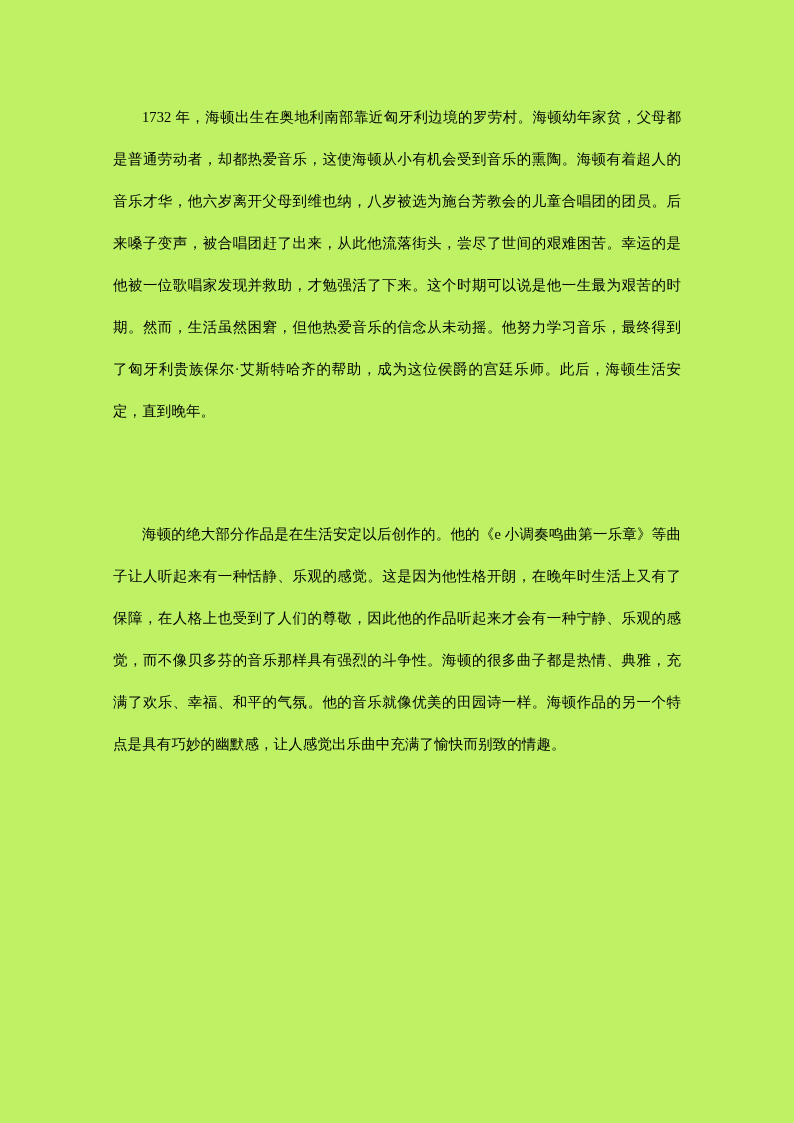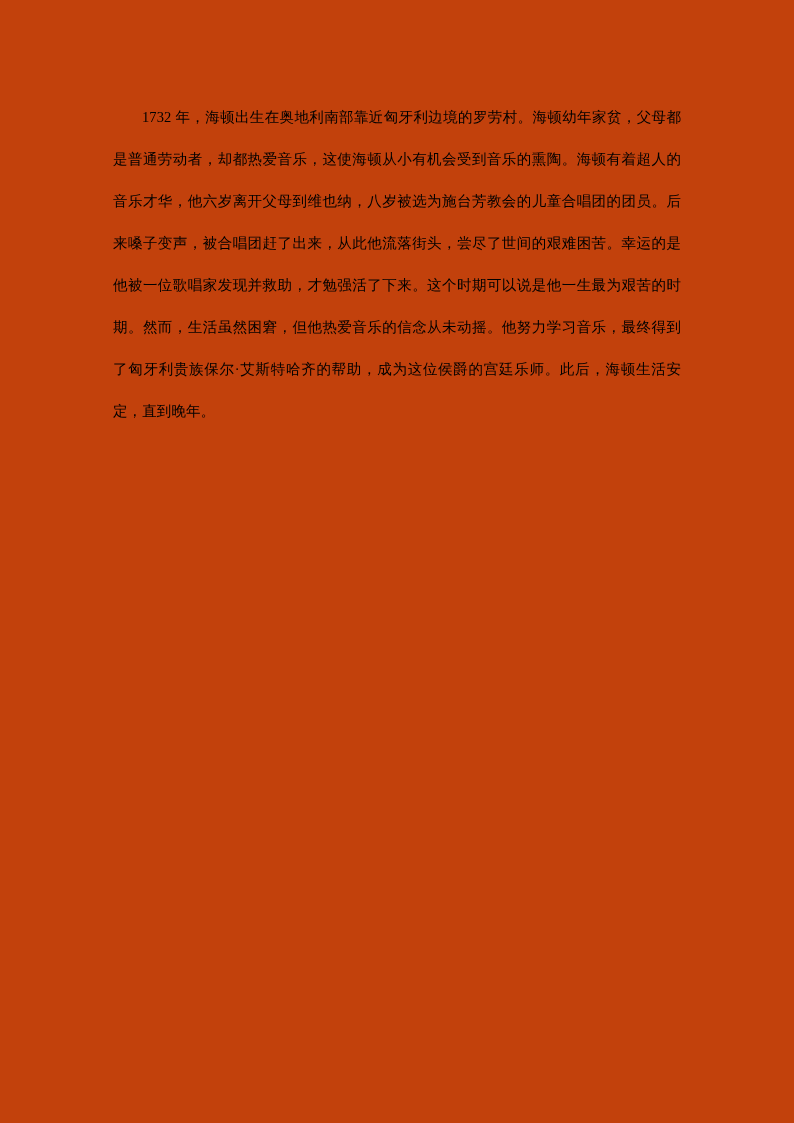--- a/index.html
+++ b/index.html
@@ -9,21 +9,21 @@
   }
   body {
     width: 794px;
     height: 1123px;
     font-family: "Liberation Serif", "DejaVu Serif", serif;
   }
   .page {
     position: relative;
     width: 794px;
     height: 1123px;
-    background: #c2410c;
+    background: #bef264;
     overflow: hidden;
   }
   .para {
     position: absolute;
     left: 113px;
     width: 568px;
     margin: 0;
     color: #000000;
     font-size: 14.5px;
     line-height: 42px;
@@ -35,14 +35,15 @@
   .para-1 { top: 96px; }
   .para-2 { top: 513px; }
   .para-3 { top: 886px; }
 </style>
 </head>
 <body>
 
 <div class="page">
   <p class="para para-1">1732 年，海顿出生在奥地利南部靠近匈牙利边境的罗劳村。海顿幼年家贫，父母都是普通劳动者，却都热爱音乐，这使海顿从小有机会受到音乐的熏陶。海顿有着超人的音乐才华，他六岁离开父母到维也纳，八岁被选为施台芳教会的儿童合唱团的团员。后来嗓子变声，被合唱团赶了出来，从此他流落街头，尝尽了世间的艰难困苦。幸运的是他被一位歌唱家发现并救助，才勉强活了下来。这个时期可以说是他一生最为艰苦的时期。然而，生活虽然困窘，但他热爱音乐的信念从未动摇。他努力学习音乐，最终得到了匈牙利贵族保尔·艾斯特哈齐的帮助，成为这位侯爵的宫廷乐师。此后，海顿生活安定，直到晚年。</p>
 
+  <p class="para para-2">海顿的绝大部分作品是在生活安定以后创作的。他的《e 小调奏鸣曲第一乐章》等曲子让人听起来有一种恬静、乐观的感觉。这是因为他性格开朗，在晚年时生活上又有了保障，在人格上也受到了人们的尊敬，因此他的作品听起来才会有一种宁静、乐观的感觉，而不像贝多芬的音乐那样具有强烈的斗争性。海顿的很多曲子都是热情、典雅，充满了欢乐、幸福、和平的气氛。他的音乐就像优美的田园诗一样。海顿作品的另一个特点是具有巧妙的幽默感，让人感觉出乐曲中充满了愉快而别致的情趣。</p>
 
 </div>
 
 </body></html>

